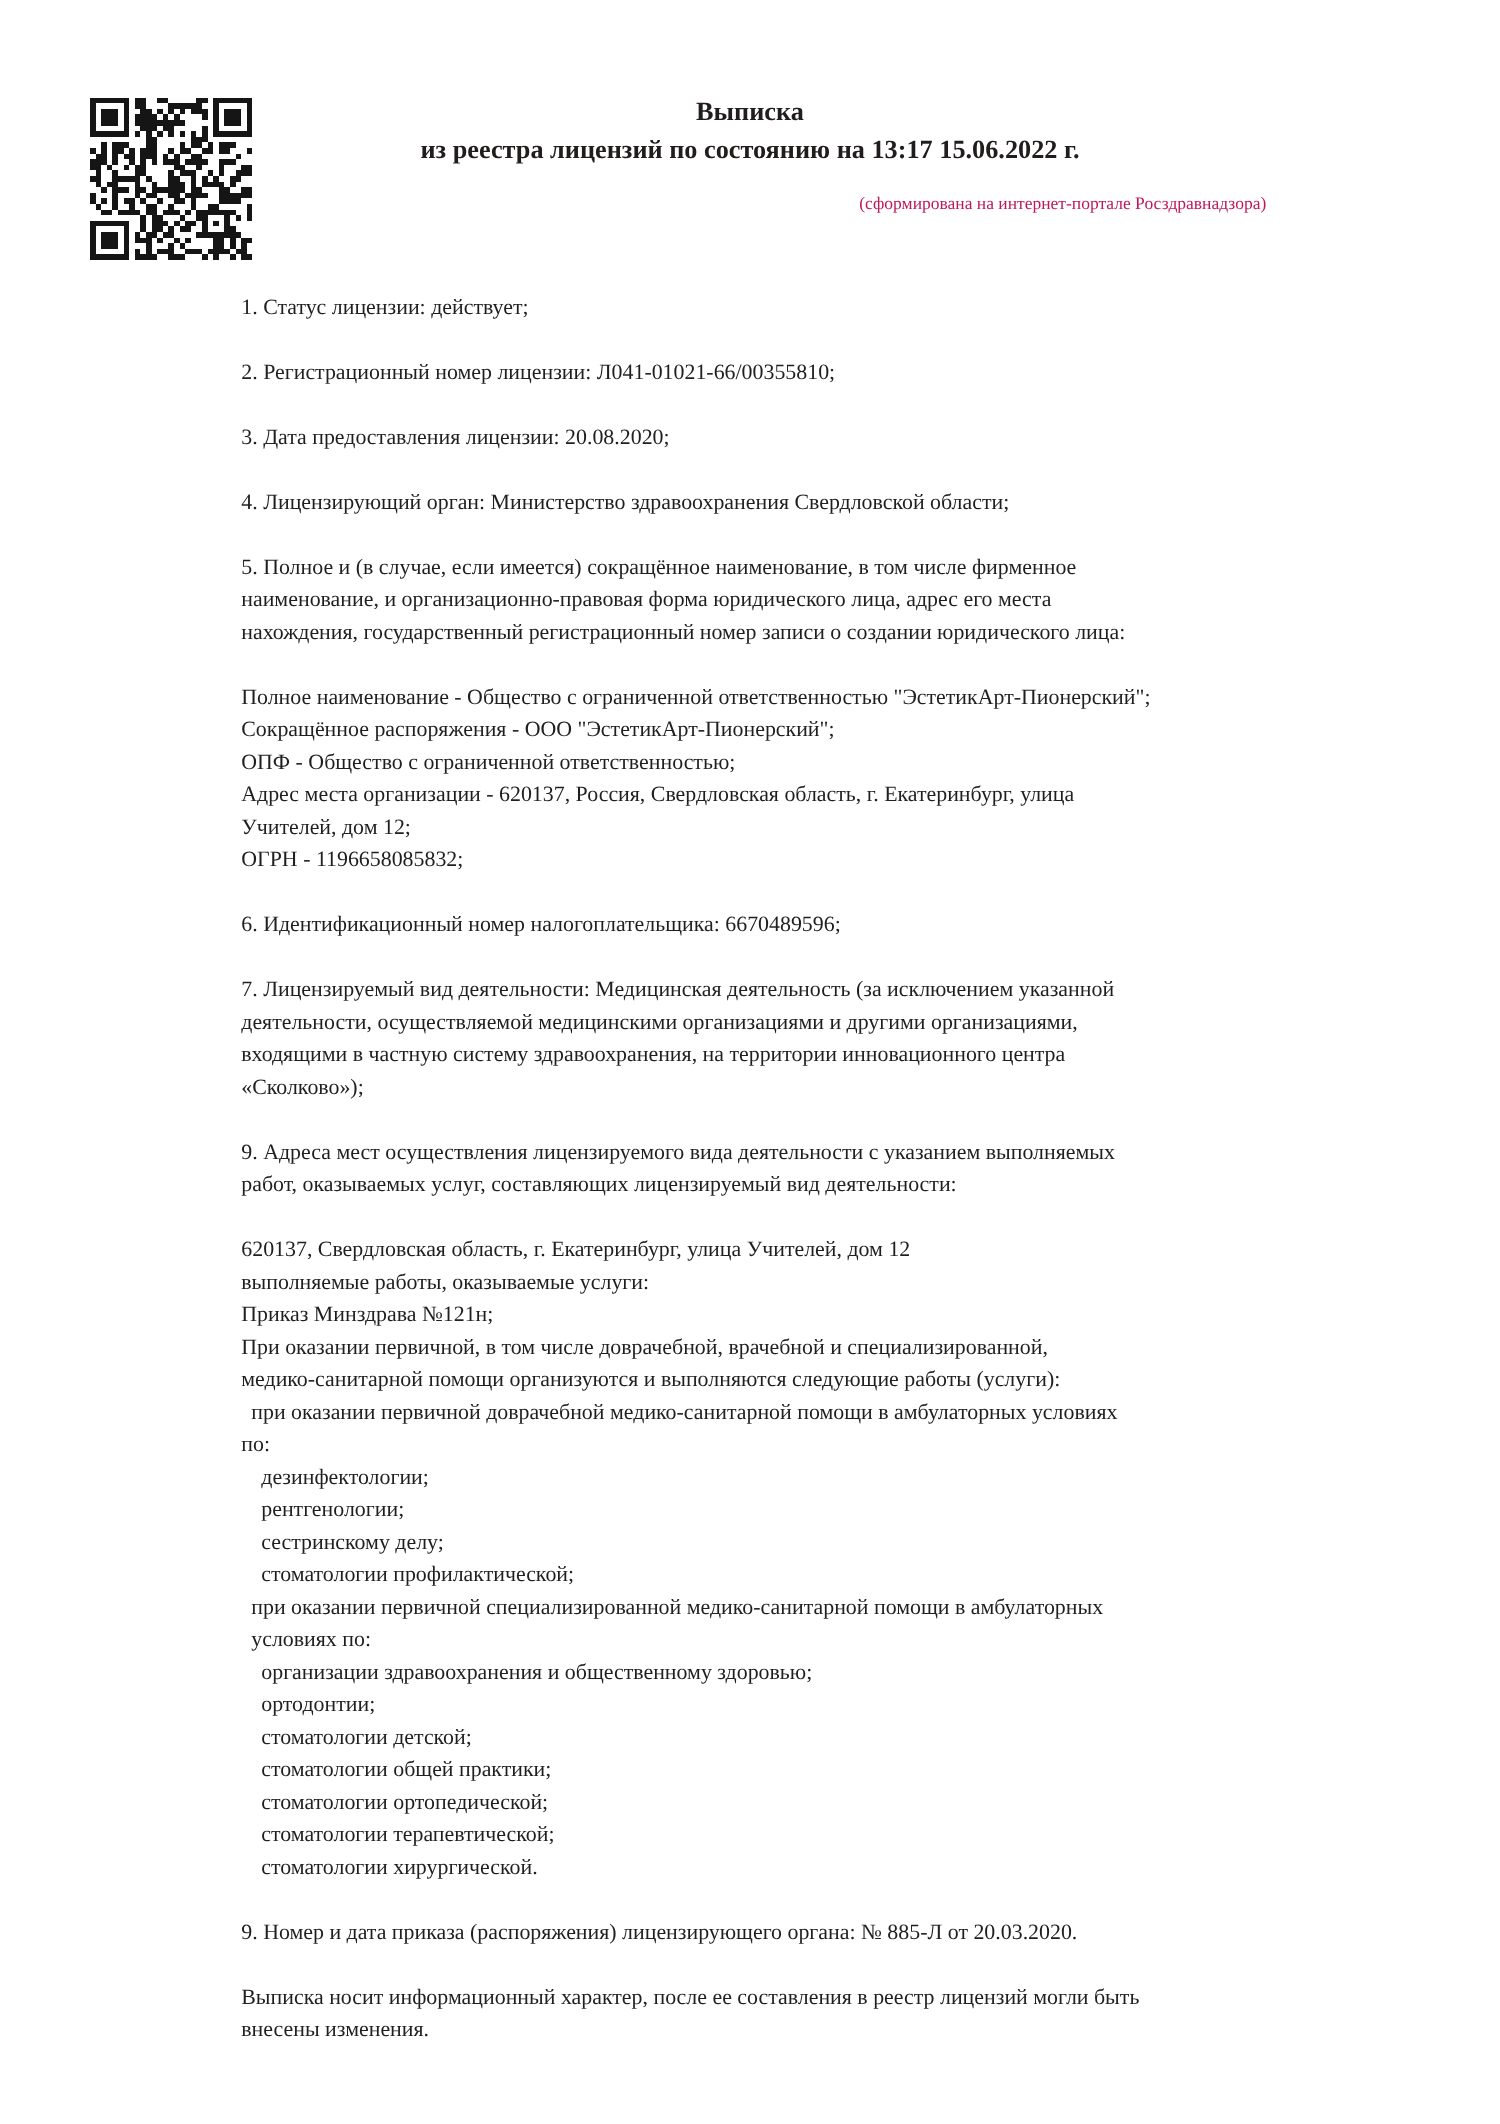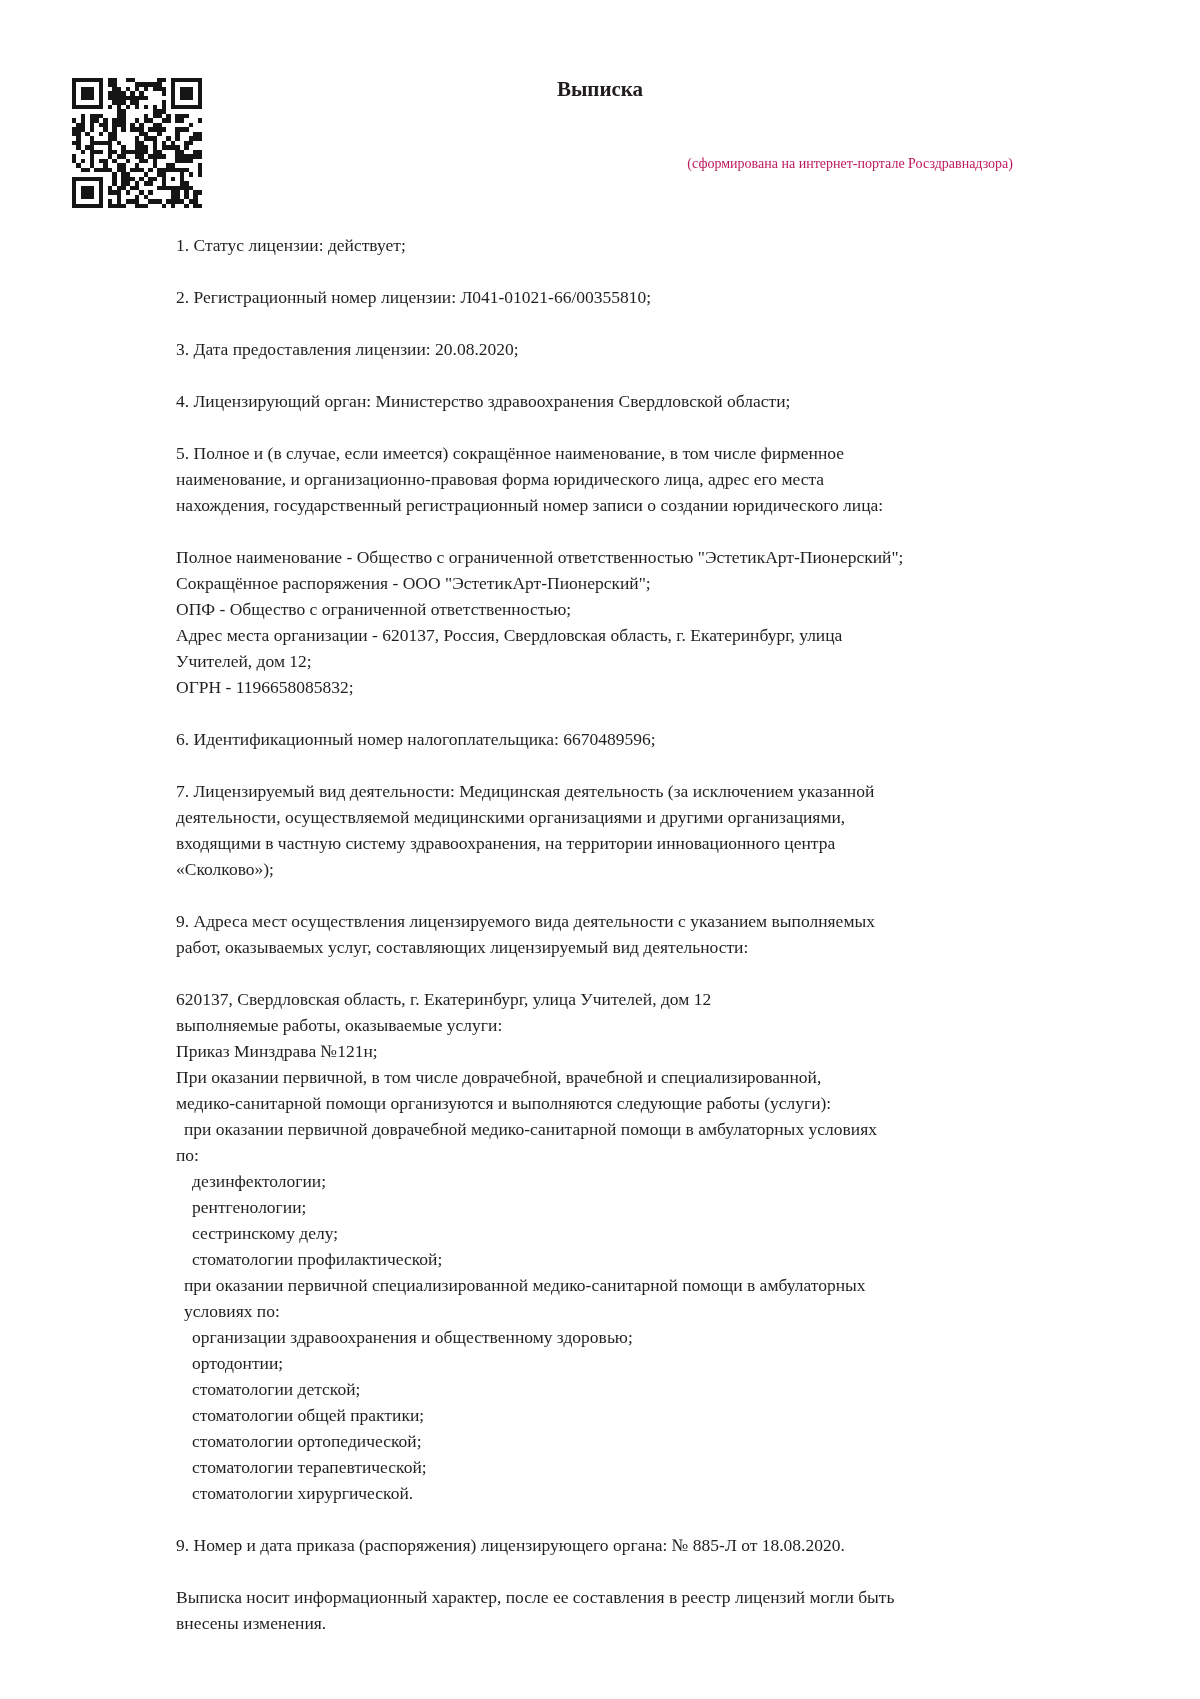--- a/index.html
+++ b/index.html
@@ -37,21 +37,21 @@
     left: 193px;
     width: 820px;
     text-align: right;
     font-size: 14px;
     line-height: 20px;
     color: #be185d;
   }
   .content {
     position: absolute;
     top: 232px;
-    left: 176px;
+    left: 193px;
     width: 880px;
     font-size: 17.5px;
   }
   .para { margin: 0 0 26px 0; }
   .line {
     line-height: 26px;
     height: 26px;
     white-space: nowrap;
   }
   .i1 { padding-left: 8px; }
@@ -493,20 +493,21 @@
       <rect x="16" y="28" width="1" height="1" fill="#151515"></rect>
       <rect x="20" y="28" width="1" height="1" fill="#151515"></rect>
       <rect x="22" y="28" width="1" height="1" fill="#151515"></rect>
       <rect x="25" y="28" width="1" height="1" fill="#151515"></rect>
       <rect x="27" y="28" width="1" height="1" fill="#151515"></rect>
       <rect x="28" y="28" width="1" height="1" fill="#151515"></rect>
     </svg>
 
   <header class="title-block">
     <div>Выписка</div>
+    <div>из реестра лицензий по состоянию на 13:17 15.06.2022 г.</div>
   </header>
 
   <div class="note">(сформирована на интернет-портале Росздравнадзора)</div>
 
   <main class="content" id="content">
       <div class="para">
         <div class="line">1. Статус лицензии: действует;</div>
       </div>
       <div class="para">
         <div class="line">2. Регистрационный номер лицензии: Л041-01021-66/00355810;</div>
@@ -559,21 +560,21 @@
         <div class="line i1">условиях по:</div>
         <div class="line i2">организации здравоохранения и общественному здоровью;</div>
         <div class="line i2">ортодонтии;</div>
         <div class="line i2">стоматологии детской;</div>
         <div class="line i2">стоматологии общей практики;</div>
         <div class="line i2">стоматологии ортопедической;</div>
         <div class="line i2">стоматологии терапевтической;</div>
         <div class="line i2">стоматологии хирургической.</div>
       </div>
       <div class="para">
-        <div class="line">9. Номер и дата приказа (распоряжения) лицензирующего органа: № 885-Л от 18.08.2020.</div>
+        <div class="line">9. Номер и дата приказа (распоряжения) лицензирующего органа: № 885-Л от 20.03.2020.</div>
       </div>
       <div class="para">
         <div class="line">Выписка носит информационный характер, после ее составления в реестр лицензий могли быть</div>
         <div class="line">внесены изменения.</div>
       </div>
     </main>
 
 </div>
 
 </body></html>

